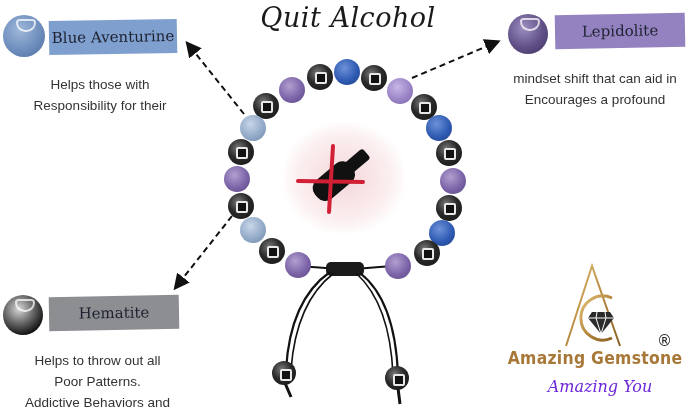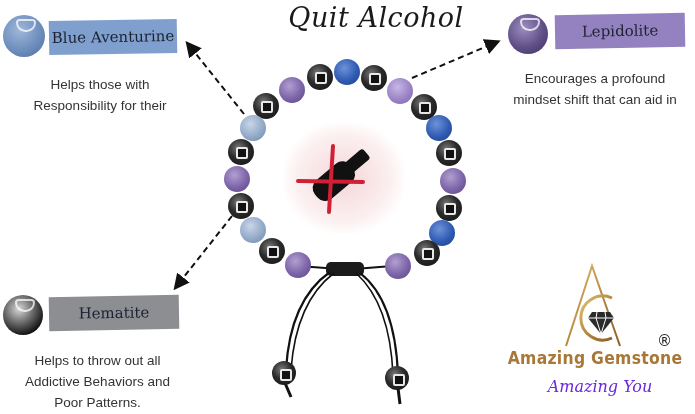--- a/index.html
+++ b/index.html
@@ -2,21 +2,21 @@
 <html><head>
 <meta charset="utf-8">
 <style>
   html, body { margin: 0; padding: 0; background: #ffffff; }
   body { width: 695px; height: 414px; position: relative; overflow: hidden; font-family: "DejaVu Sans", sans-serif; }
   .abs { position: absolute; }
 
   .title {
     position: absolute; left: 258px; top: 0px; width: 180px; text-align: center;
     font-family: "DejaVu Serif", serif; font-style: italic; font-size: 27px; color: #1a1a1a;
-    letter-spacing: 0.5px; line-height: 36px; margin-left: 28px;
+    letter-spacing: 0.5px; line-height: 36px;
   }
 
   .stone-ball { position: absolute; border-radius: 50%; }
   .stone-ball::after {
     content: ""; position: absolute; left: 30%; top: 10%; width: 40%; height: 22%;
     border: 2px solid rgba(255,255,255,0.75); border-radius: 4px 4px 10px 10px;
   }
 
   .label-band {
     position: absolute; height: 34px; display: flex; align-items: center; justify-content: center;
@@ -59,32 +59,32 @@
 <div class="desc" style="left:5px; top:74px; width:190px;">
   <div>Helps those with</div>
   <div>Responsibility for their</div>
 </div>
 
 <div class="stone-ball" style="left:508px; top:14px; width:40px; height:40px; background: radial-gradient(circle at 40% 35%, #9c8fc0 0%, #5f4f86 55%, #3f3260 100%);"></div>
 <div class="label-band" style="left:555px; top:14px; width:130px; background:#9482c0;">
   <span>Lepidolite</span>
 </div>
 <div class="desc" style="left:500px; top:68px; width:190px;">
+  <div>mindset shift that can aid in</div>
   <div>Encourages a profound</div>
-  <div>mindset shift that can aid in</div>
 </div>
 
 <div class="stone-ball" style="left:3px; top:295px; width:40px; height:40px; background: radial-gradient(circle at 40% 35%, #d8d8d8 0%, #6a6a6a 40%, #111 75%, #555 100%);"></div>
 <div class="label-band" style="left:49px; top:296px; width:130px; background:#8c8e92;">
   <span>Hematite</span>
 </div>
 <div class="desc" style="left:5px; top:350px; width:185px;text-align:center;">
   <div>Helps to throw out all</div>
+  <div>Poor Patterns.</div>
   <div>Addictive Behaviors and</div>
-  <div>Poor Patterns.</div>
 </div>
 
 <svg class="abs" style="left:0; top:0;" width="695" height="414">
   <defs>
     <marker id="ah" markerWidth="8" markerHeight="8" refX="6" refY="4" orient="auto">
       <path d="M0,0 L8,4 L0,8 Z" fill="#111"></path>
     </marker>
   </defs>
   <line x1="244" y1="114" x2="188" y2="44" stroke="#111" stroke-width="2" stroke-dasharray="6,4" marker-end="url(#ah)"></line>
   <line x1="412" y1="78" x2="497" y2="42" stroke="#111" stroke-width="2" stroke-dasharray="6,4" marker-end="url(#ah)"></line>

